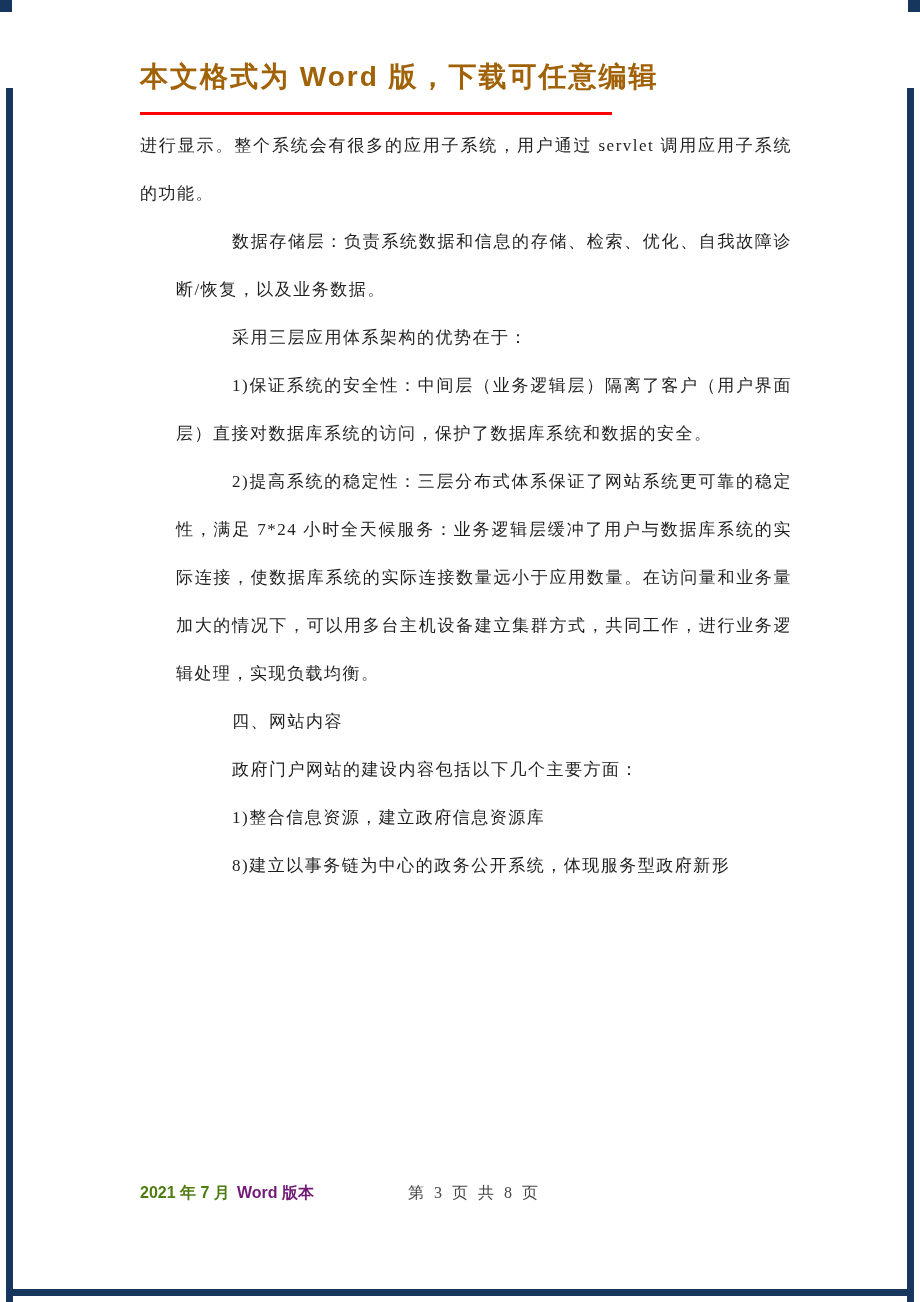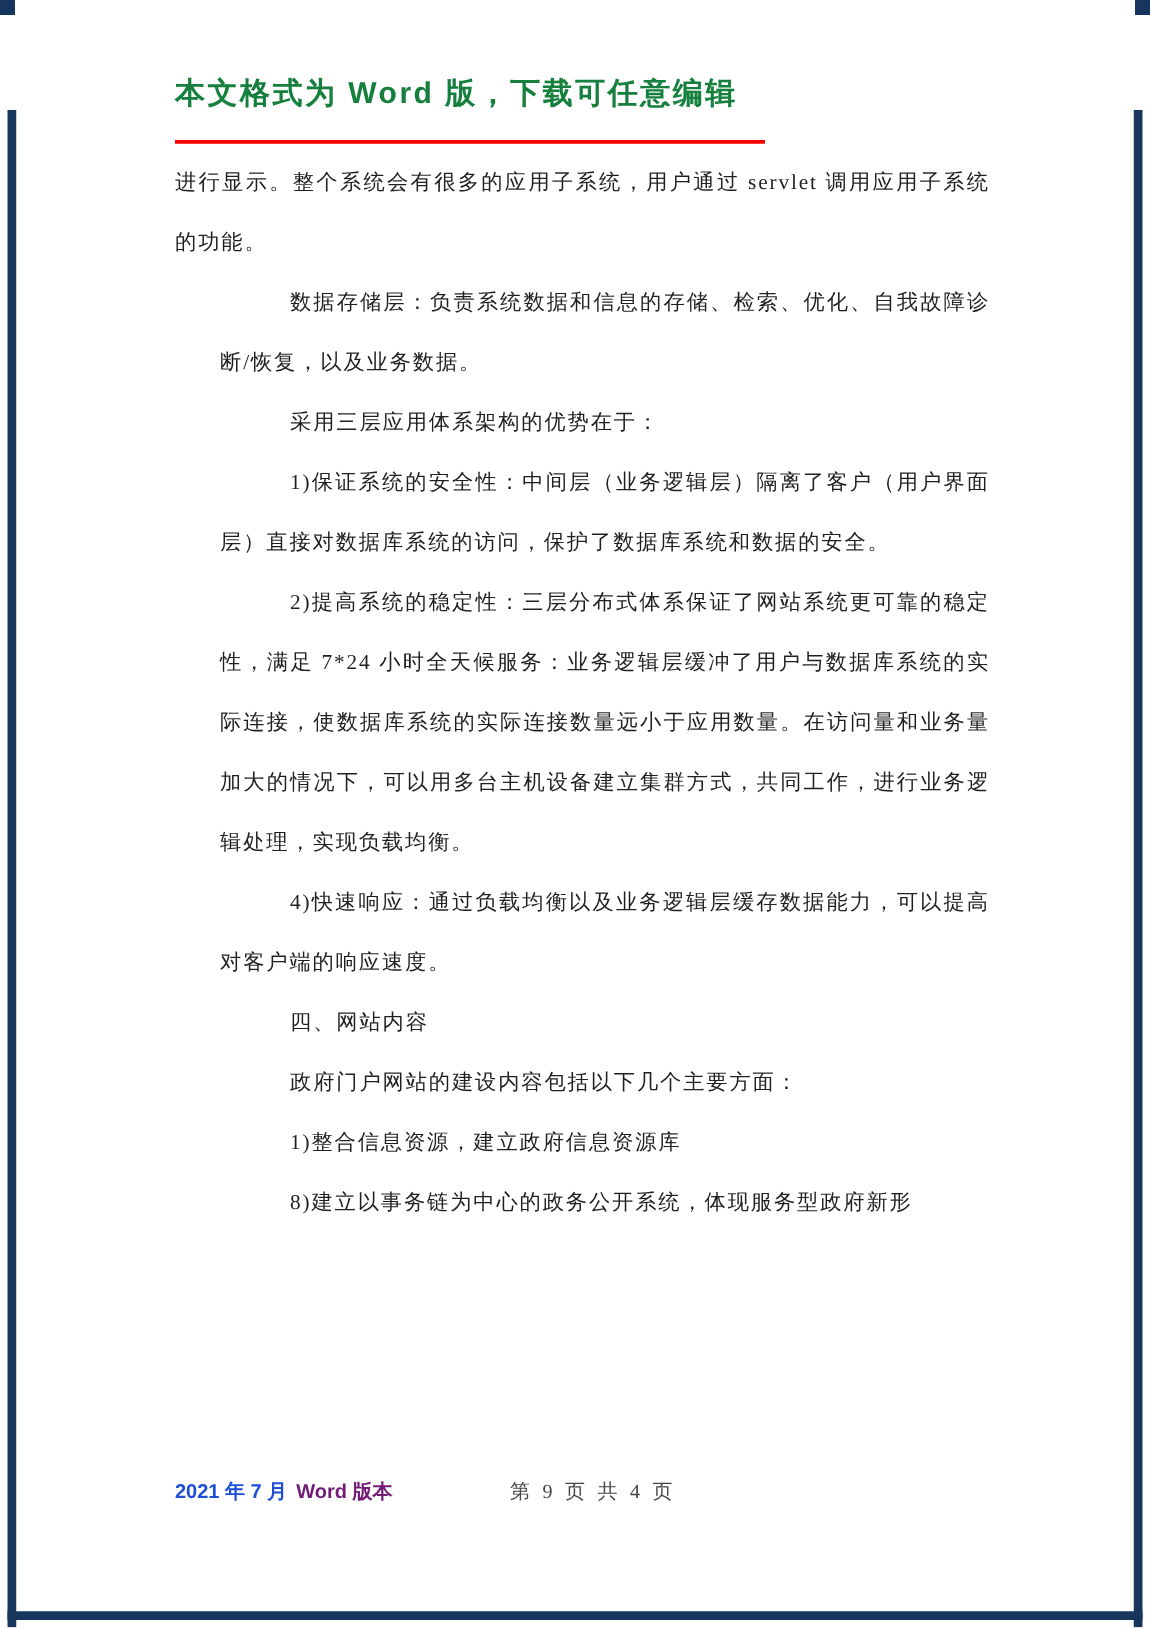--- a/index.html
+++ b/index.html
@@ -20,23 +20,23 @@
   .corner-tl { left: 0; top: 0; }
   .corner-tr { left: 908px; top: 0; }
 
   .doc-title {
     position: absolute;
     left: 140px;
     top: 58px;
     margin: 0;
     font-family: "Liberation Sans", "DejaVu Sans", sans-serif;
     font-weight: bold;
-    font-size: 24px;
+    font-size: 28px;
     letter-spacing: 2px;
-    color: #15803d;
+    color: #a16207;
     white-space: nowrap;
   }
   .title-underline {
     position: absolute;
     left: 140px;
     top: 112px;
     width: 472px;
     height: 3px;
     background: #ff0000;
   }
@@ -61,21 +61,21 @@
     position: absolute;
     left: 140px;
     top: 1183px;
     width: 660px;
     height: 24px;
     font-size: 16px;
   }
   .footer span { position: absolute; white-space: nowrap; }
   .footer-date {
     left: 0;
-    color: #1d4ed8;
+    color: #4d7c0f;
     font-family: "Liberation Sans", "DejaVu Sans", sans-serif;
     font-weight: bold;
   }
   .footer-version {
     left: 97px;
     color: #701a75;
     font-family: "Liberation Sans", "DejaVu Sans", sans-serif;
     font-weight: bold;
   }
   .footer-pageinfo {
@@ -98,26 +98,25 @@
 
   <h1 class="doc-title">本文格式为 Word 版，下载可任意编辑</h1>
   <div class="title-underline"></div>
 
   <div class="content">
       <p class="">进行显示。整个系统会有很多的应用子系统，用户通过 servlet 调用应用子系统的功能。</p>
       <p class="indent">数据存储层：负责系统数据和信息的存储、检索、优化、自我故障诊断/恢复，以及业务数据。</p>
       <p class="indent">采用三层应用体系架构的优势在于：</p>
       <p class="indent">1)保证系统的安全性：中间层（业务逻辑层）隔离了客户（用户界面层）直接对数据库系统的访问，保护了数据库系统和数据的安全。</p>
       <p class="indent">2)提高系统的稳定性：三层分布式体系保证了网站系统更可靠的稳定性，满足 7*24 小时全天候服务：业务逻辑层缓冲了用户与数据库系统的实际连接，使数据库系统的实际连接数量远小于应用数量。在访问量和业务量加大的情况下，可以用多台主机设备建立集群方式，共同工作，进行业务逻辑处理，实现负载均衡。</p>
-      <p class="indent">4)快速响应：通过负载均衡以及业务逻辑层缓存数据能力，可以提高对客户端的响应速度。</p>
       <p class="indent">四、网站内容</p>
       <p class="indent">政府门户网站的建设内容包括以下几个主要方面：</p>
       <p class="indent">1)整合信息资源，建立政府信息资源库</p>
       <p class="indent">8)建立以事务链为中心的政务公开系统，体现服务型政府新形</p>
     </div>
 
   <div class="footer">
     <span class="footer-date">2021 年 7 月</span>
     <span class="footer-version">Word 版本</span>
-    <span class="footer-pageinfo">第 9 页 共 4 页</span>
+    <span class="footer-pageinfo">第 3 页 共 8 页</span>
   </div>
 
 </div>
 
 </body></html>

